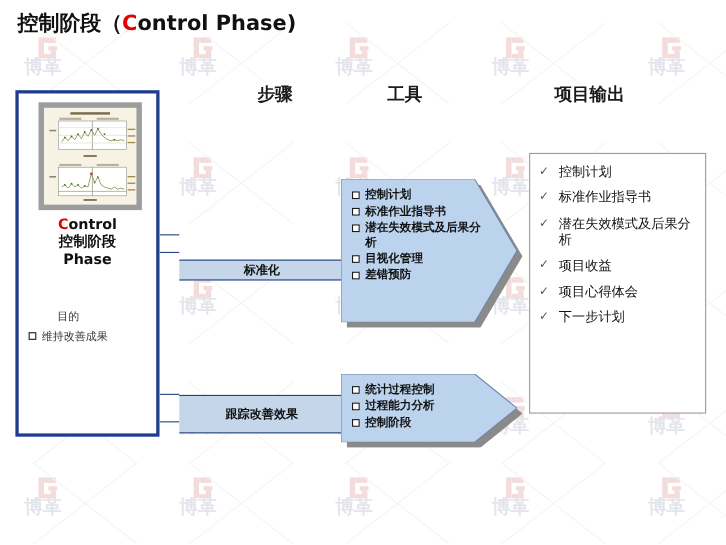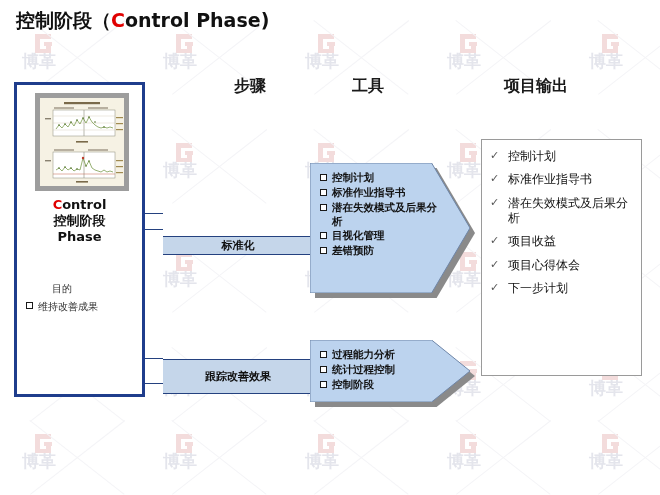--- a/index.html
+++ b/index.html
@@ -702,25 +702,25 @@
 
   <div class="tools-box" style="left:310px; top:340px; width:160px; height:62px;">
     <div class="tools-shadow"></div>
     <div class="tools-shape"></div>
     <svg class="tools-edge" viewBox="0 0 160 62" preserveAspectRatio="none">
       <polygon points="0,0 121.6,0 160,31 121.6,62 0,62" fill="none" stroke="#6f86a8" stroke-width="1"></polygon>
     </svg>
     <div class="tools-list" id="tools-list-2">
         <div class="t-item">
           <span class="sqbullet"></span>
-          <span class="t-text">过程能力分析</span>
+          <span class="t-text">统计过程控制</span>
         </div>
         <div class="t-item">
           <span class="sqbullet"></span>
-          <span class="t-text">统计过程控制</span>
+          <span class="t-text">过程能力分析</span>
         </div>
         <div class="t-item">
           <span class="sqbullet"></span>
           <span class="t-text">控制阶段</span>
         </div>
       </div>
   </div>
 
   <div id="output-box">
     <div id="output-list">

